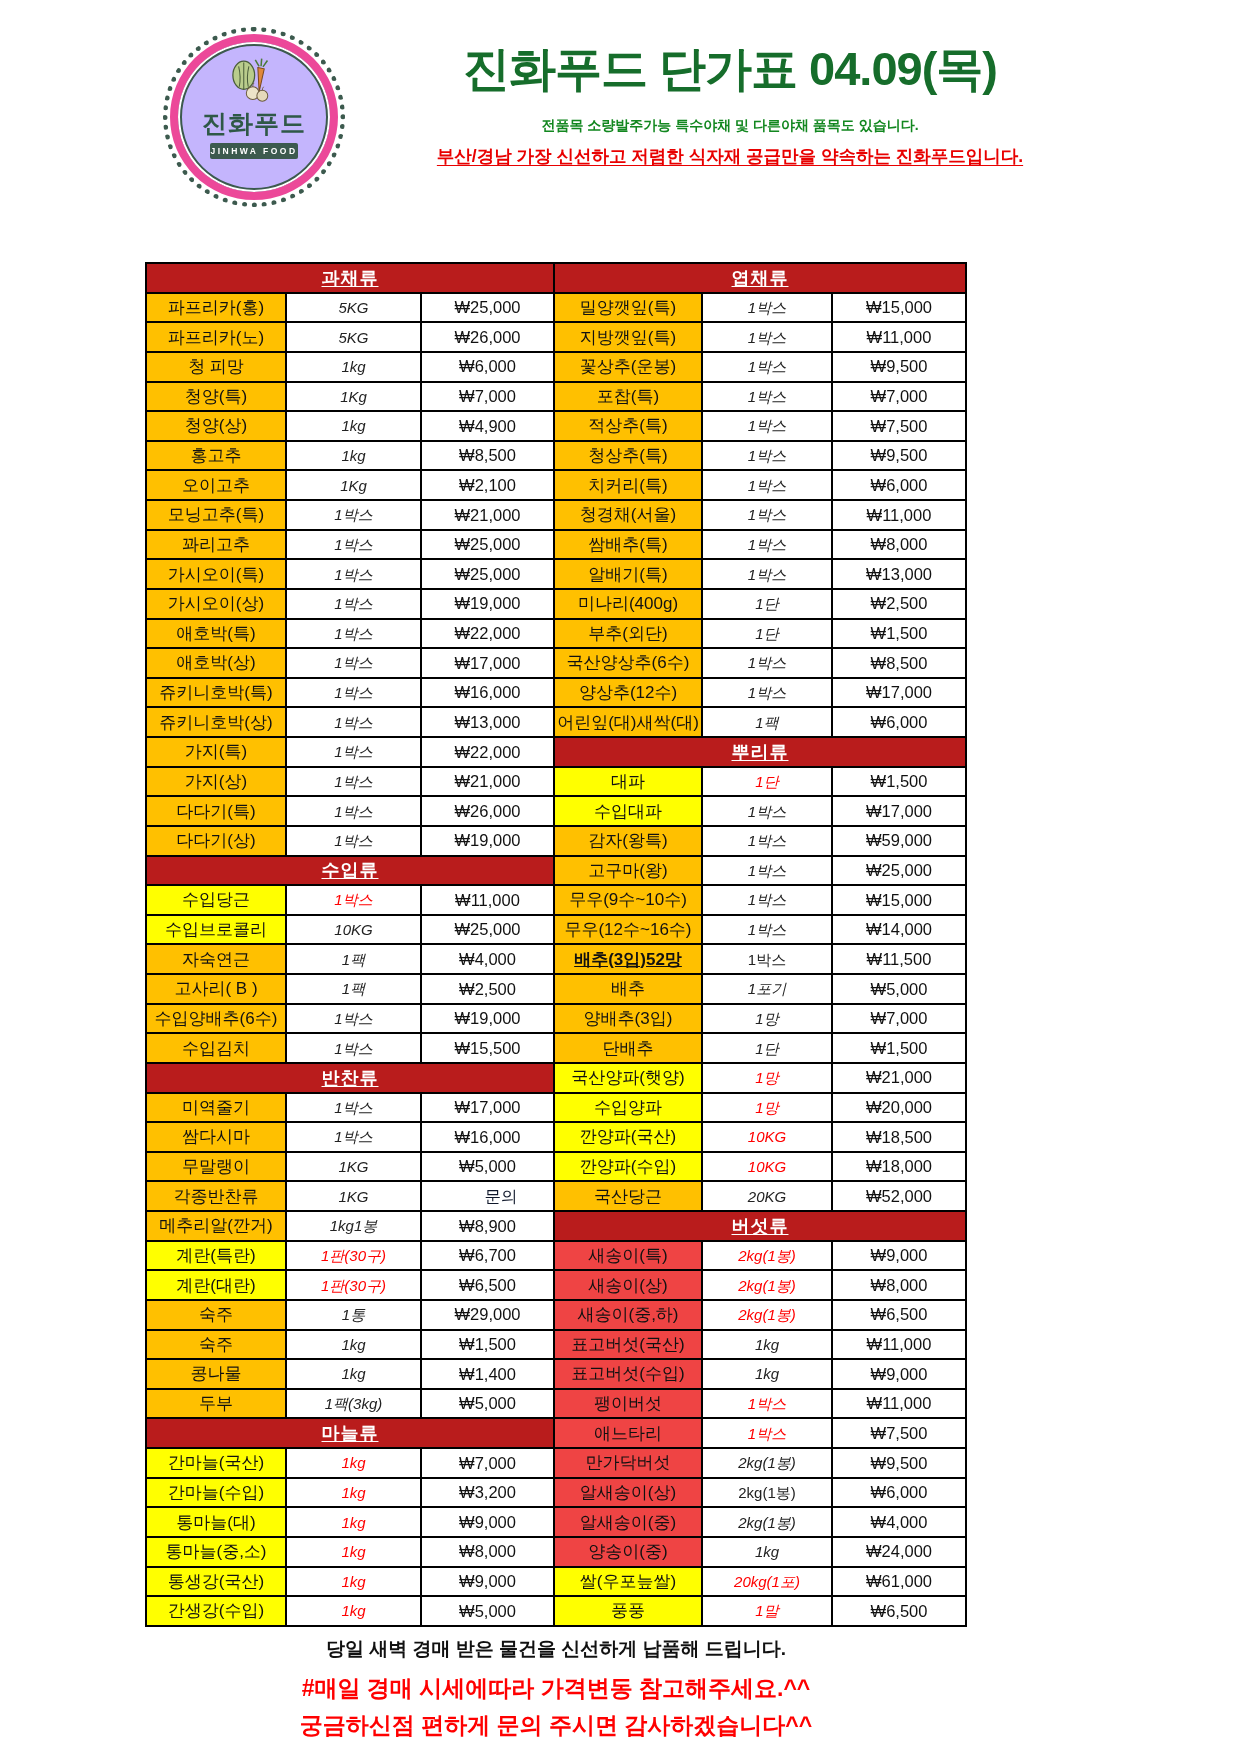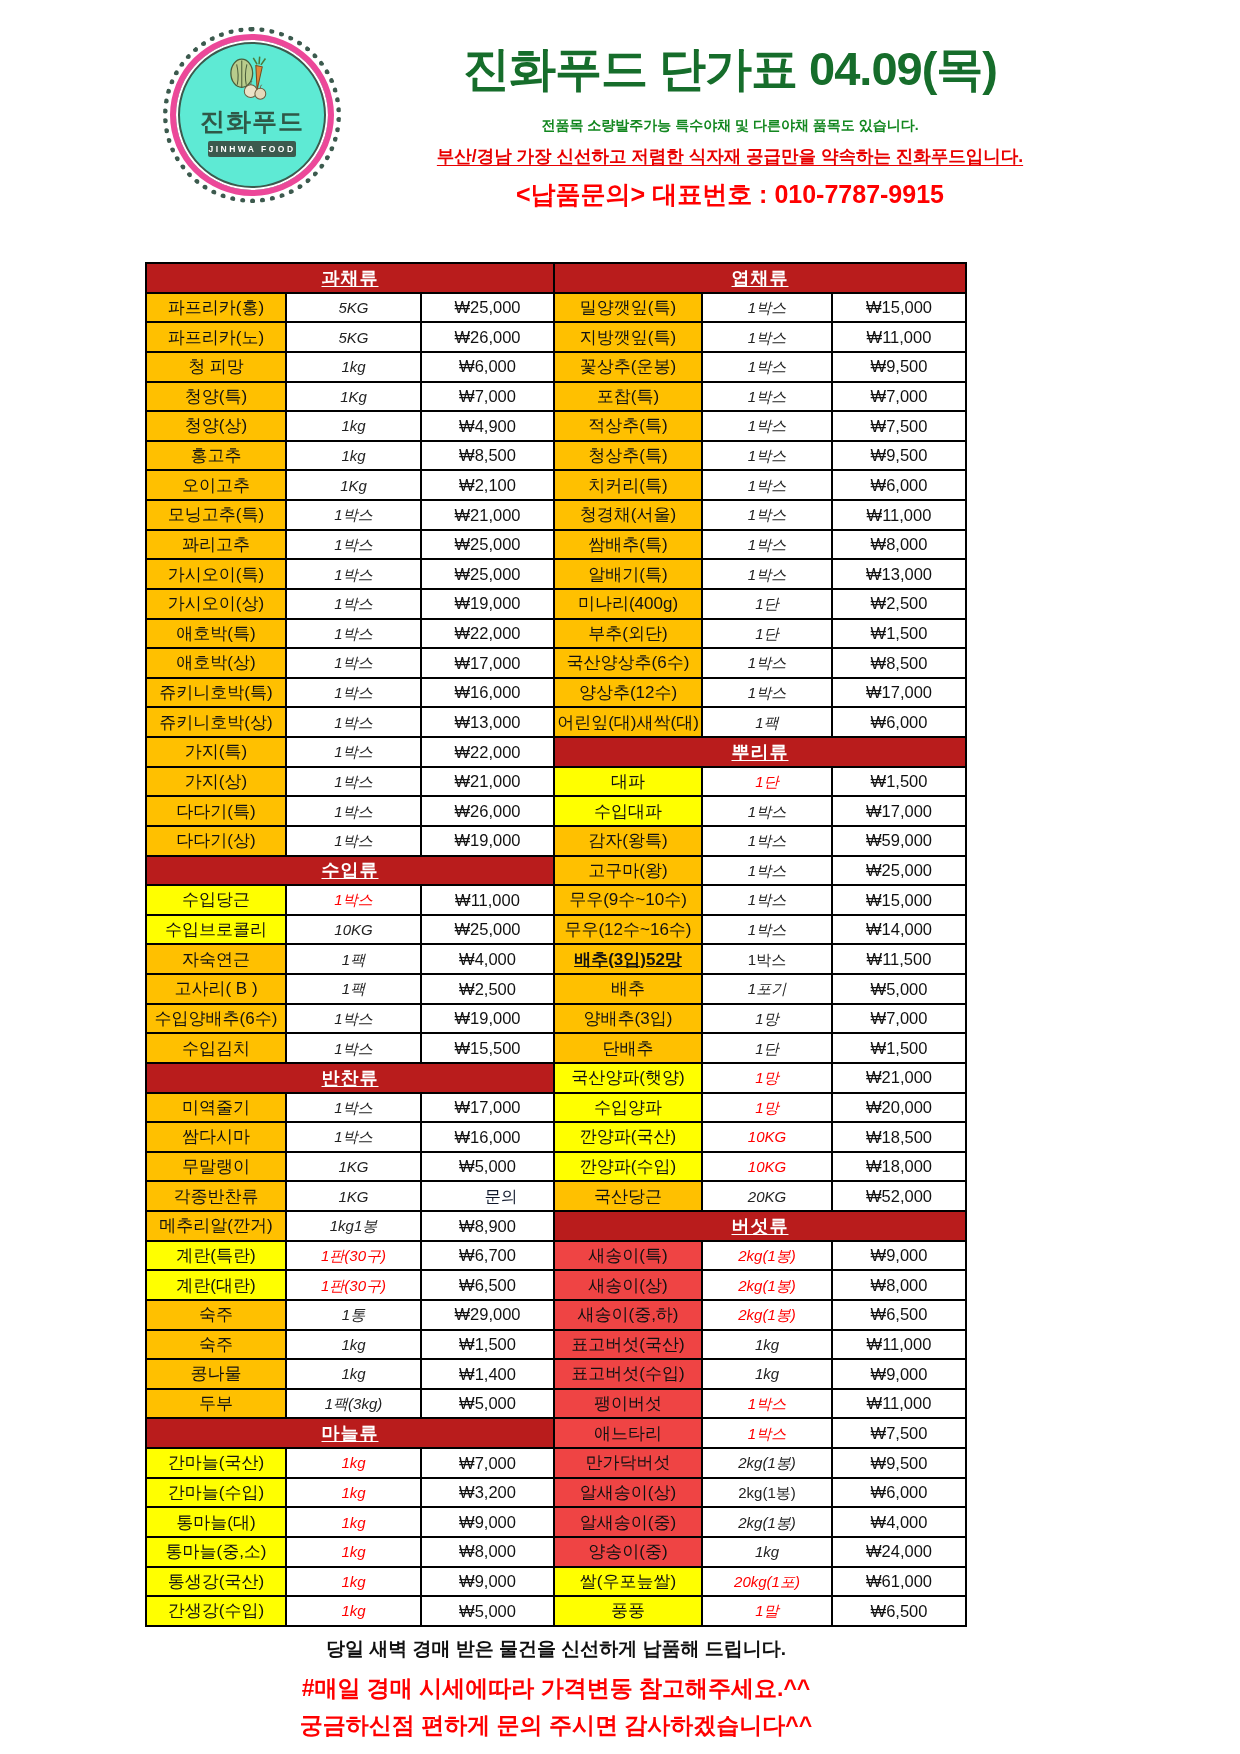--- a/index.html
+++ b/index.html
@@ -3,21 +3,21 @@
 <meta charset="utf-8">
 <style>
   html,body{margin:0;padding:0;background:#ffffff;}
   .page{
     position:relative;width:1240px;height:1754px;background:#fff;overflow:hidden;
     font-family:"Liberation Sans","DejaVu Sans",sans-serif;color:#111;
   }
   
   .logo{
     position:absolute;left:170px;top:34px;width:152px;height:150px;
-    border-radius:50%;background:#5eead4;border:6px solid #ec4899;
+    border-radius:50%;background:#c4b5fd;border:8px solid #ec4899;
     outline:5px dotted #3c5a4e;outline-offset:2px;
     box-shadow:inset 0 0 0 2px #fff,inset 0 0 0 4px #3c5a4e;
     display:flex;flex-direction:column;align-items:center;justify-content:flex-start;
   }
   .logo svg{margin-top:10px;}
   .logo-ko{font-size:25px;font-weight:700;color:#2f5847;letter-spacing:1px;margin-top:-3px;}
   .logo-banner{
     background:#3c5a4e;color:#fff;font-size:8.5px;font-weight:700;letter-spacing:2.5px;
     padding:3px 0;border-radius:2px;margin-top:3px;white-space:nowrap;
   }
@@ -82,21 +82,20 @@
       <path d="M48 54 Q48 50 50 48 M63 59.5 Q63 56 65 54" stroke="#6b5b3e" stroke-width="1.4" fill="none"></path>
     </svg>
     <div class="logo-ko">진화푸드</div>
     <div class="logo-banner">JINHWA FOOD</div>
   </div>
 
   <div class="head-block">
     <h1 class="page-title">진화푸드 단가표 04.09(목)</h1>
     <p class="sub-green">전품목 소량발주가능 특수야채 및 다른야채 품목도 있습니다.</p>
     <p class="sub-red">부산/경남 가장 신선하고 저렴한 식자재 공급만을 약속하는 진화푸드입니다.</p>
-    <p class="contact">&lt;납품문의&gt; 대표번호 : 010-7787-9915</p>
   </div>
 
   <div class="grid" id="price-grid">
       <div class="cell sec" style="grid-column: span 3;">과채류</div>
       <div class="cell sec" style="grid-column: span 3;">엽채류</div>
       <div class="cell name bg-o">파프리카(홍)</div>
       <div class="cell unit i">5KG</div>
       <div class="cell price">₩25,000</div>
       <div class="cell name bg-o">밀양깻잎(특)</div>
       <div class="cell unit i">1박스</div>

